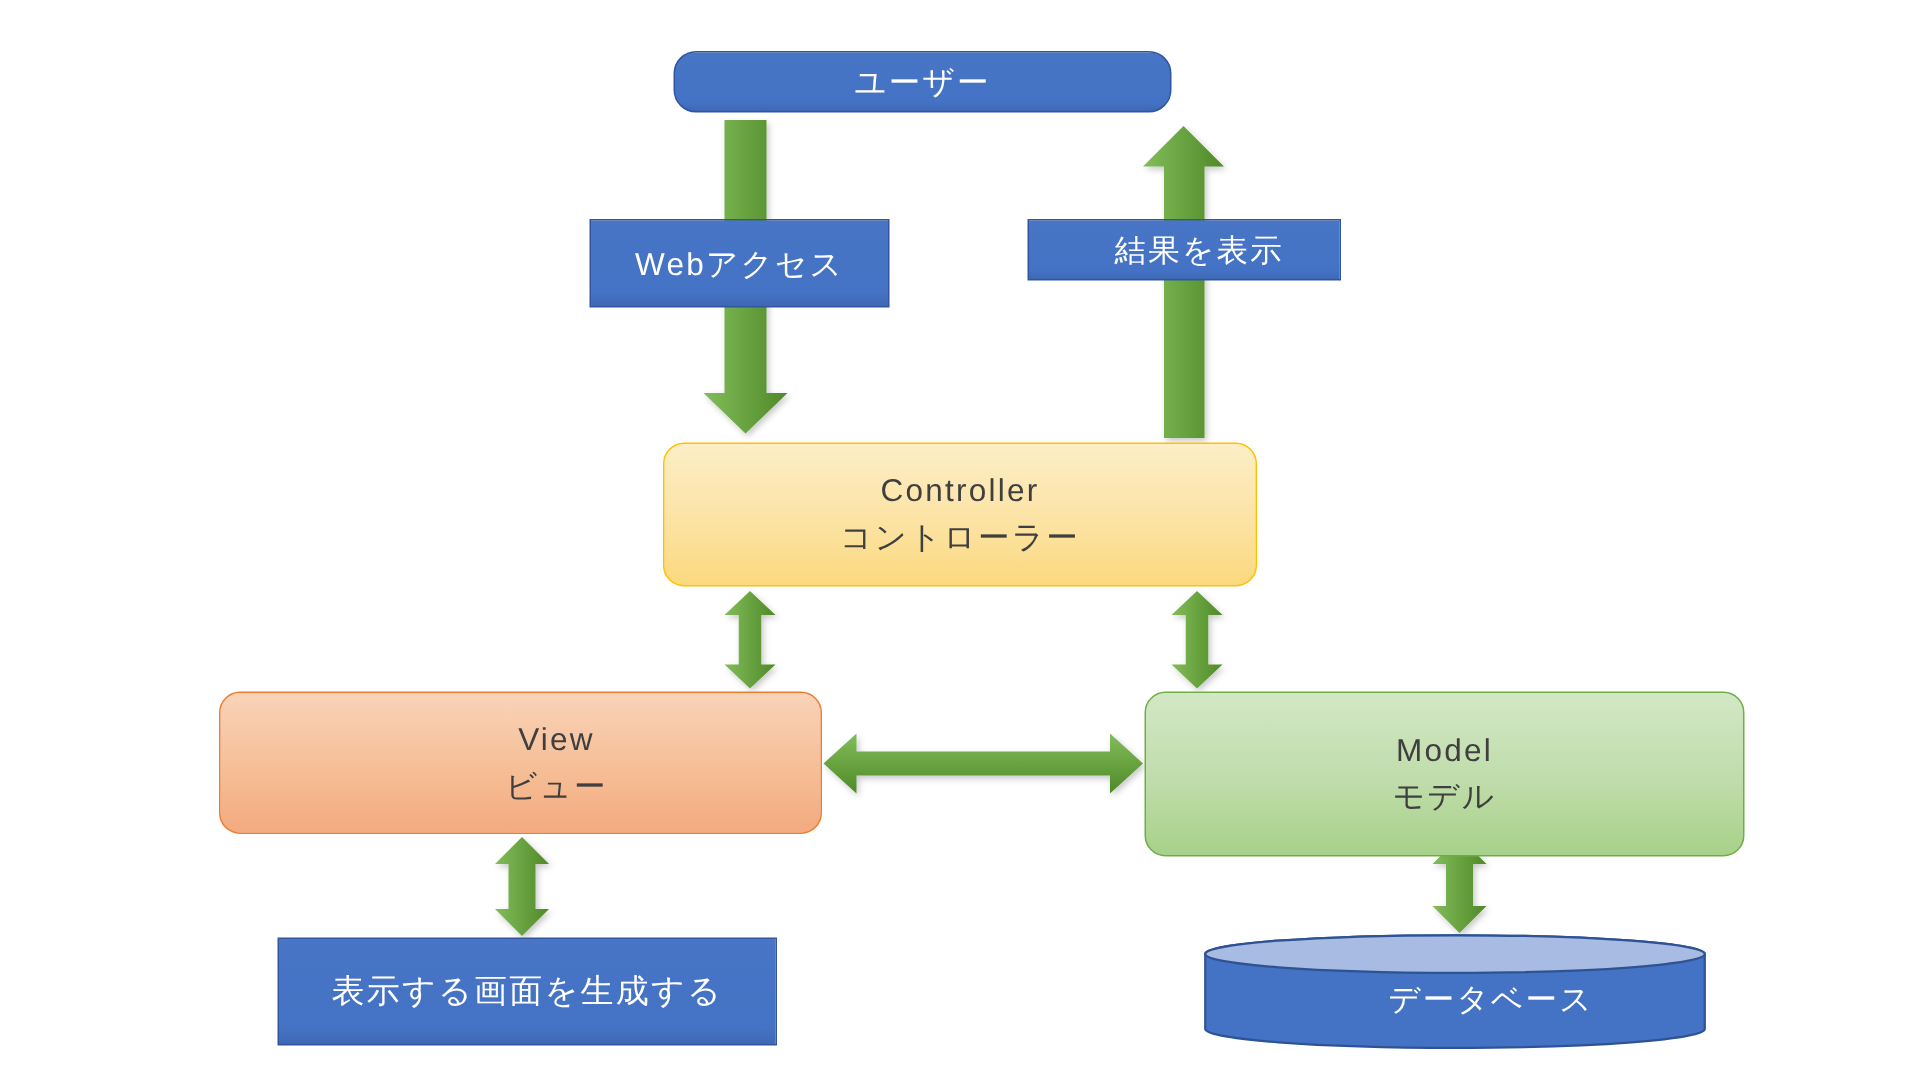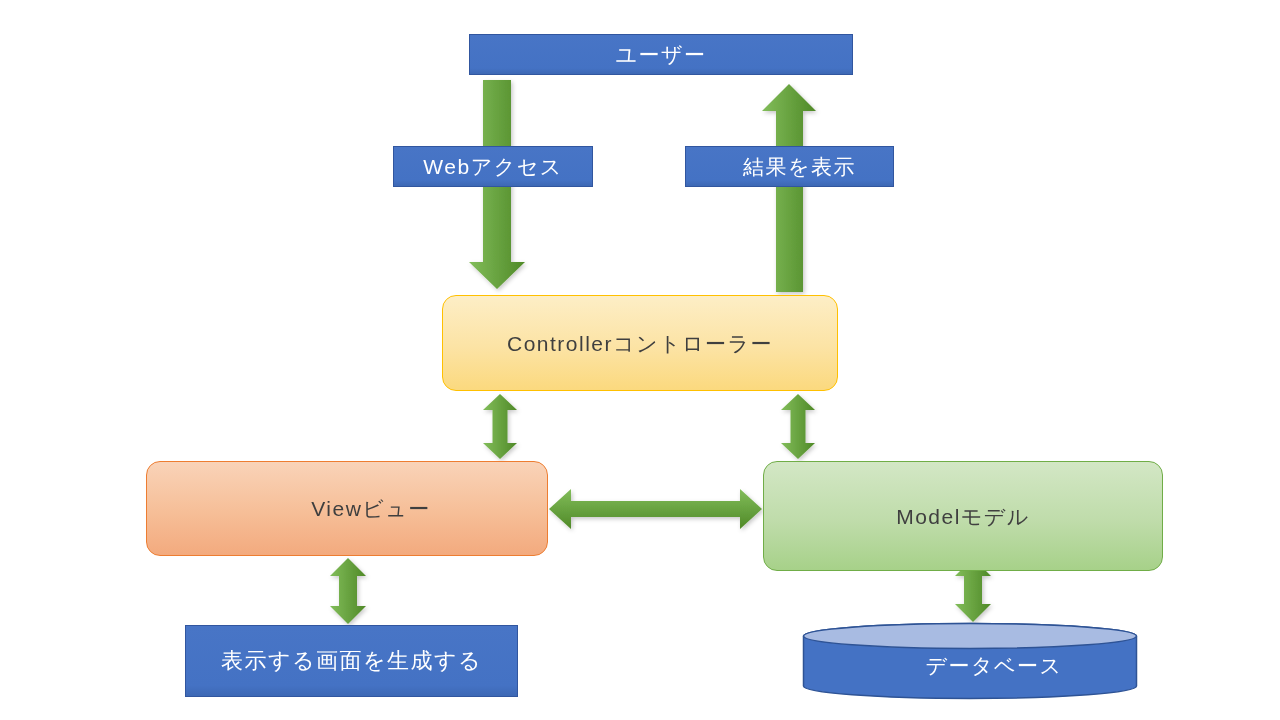--- a/index.html
+++ b/index.html
@@ -11,41 +11,41 @@
   .box{
     position:absolute;z-index:2;box-sizing:border-box;
     display:flex;align-items:center;justify-content:center;
     text-align:center;letter-spacing:1.5px;
   }
   .blue{
     background:linear-gradient(180deg,#4875C6 0%,#4472C4 85%,#3D68B4 100%);
     border:1px solid #31569F;color:#FFFFFF;font-size:21px;
   }
   .rounded{
-    border-radius:14px;flex-direction:row;color:#3F3F3F;
+    border-radius:14px;flex-direction:column;color:#3F3F3F;
     font-size:21px;line-height:31px;
   }
   .controller{
     left:442px;top:295px;width:396px;height:96px;
     background:linear-gradient(180deg,#FDEEC6 0%,#FCE3A4 55%,#FBD97E 100%);
     border:1.5px solid #FFC000;
   }
   .view{
     left:146px;top:461px;width:402px;height:95px;
     background:linear-gradient(180deg,#F9D3B8 0%,#F6BE97 55%,#F3AA7E 100%);
     border:1.5px solid #ED7D31;
     padding-left:48px;
   }
   .model{
     left:763px;top:461px;width:400px;height:110px;
     background:linear-gradient(180deg,#D3E7C5 0%,#BFDCAA 55%,#A7D189 100%);
     border:1.5px solid #70AD47;
   }
-  .user{left:469px;top:34px;width:384px;height:41px;}
-  .web-access{left:393px;top:146px;width:200px;height:41px;}
+  .user{left:449px;top:34px;width:332px;height:41px;border-radius:15px;}
+  .web-access{left:393px;top:146px;width:200px;height:59px;}
   .show-result{left:685px;top:146px;width:209px;height:41px;padding-left:20px;}
   .output{left:185px;top:625px;width:333px;height:72px;font-size:22px;}
   .db-shape{position:absolute;left:802px;top:622px;width:336px;height:78px;z-index:2;}
   .db-label{
     position:absolute;left:802px;top:646px;width:336px;height:40px;z-index:3;
     display:flex;align-items:center;justify-content:center;
     color:#fff;font-size:21px;letter-spacing:1.5px;padding-left:24px;
   }
 </style>
 </head>

